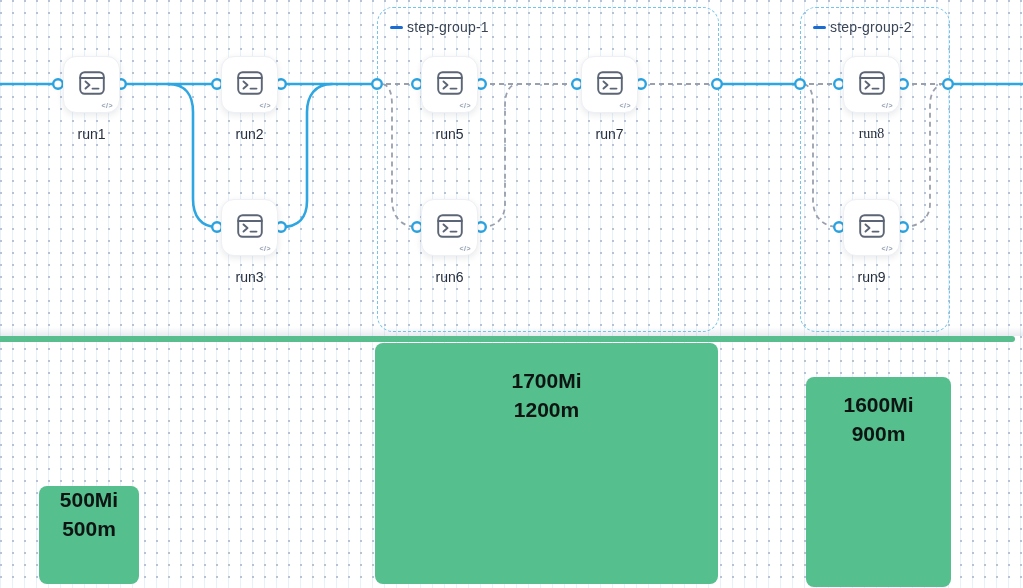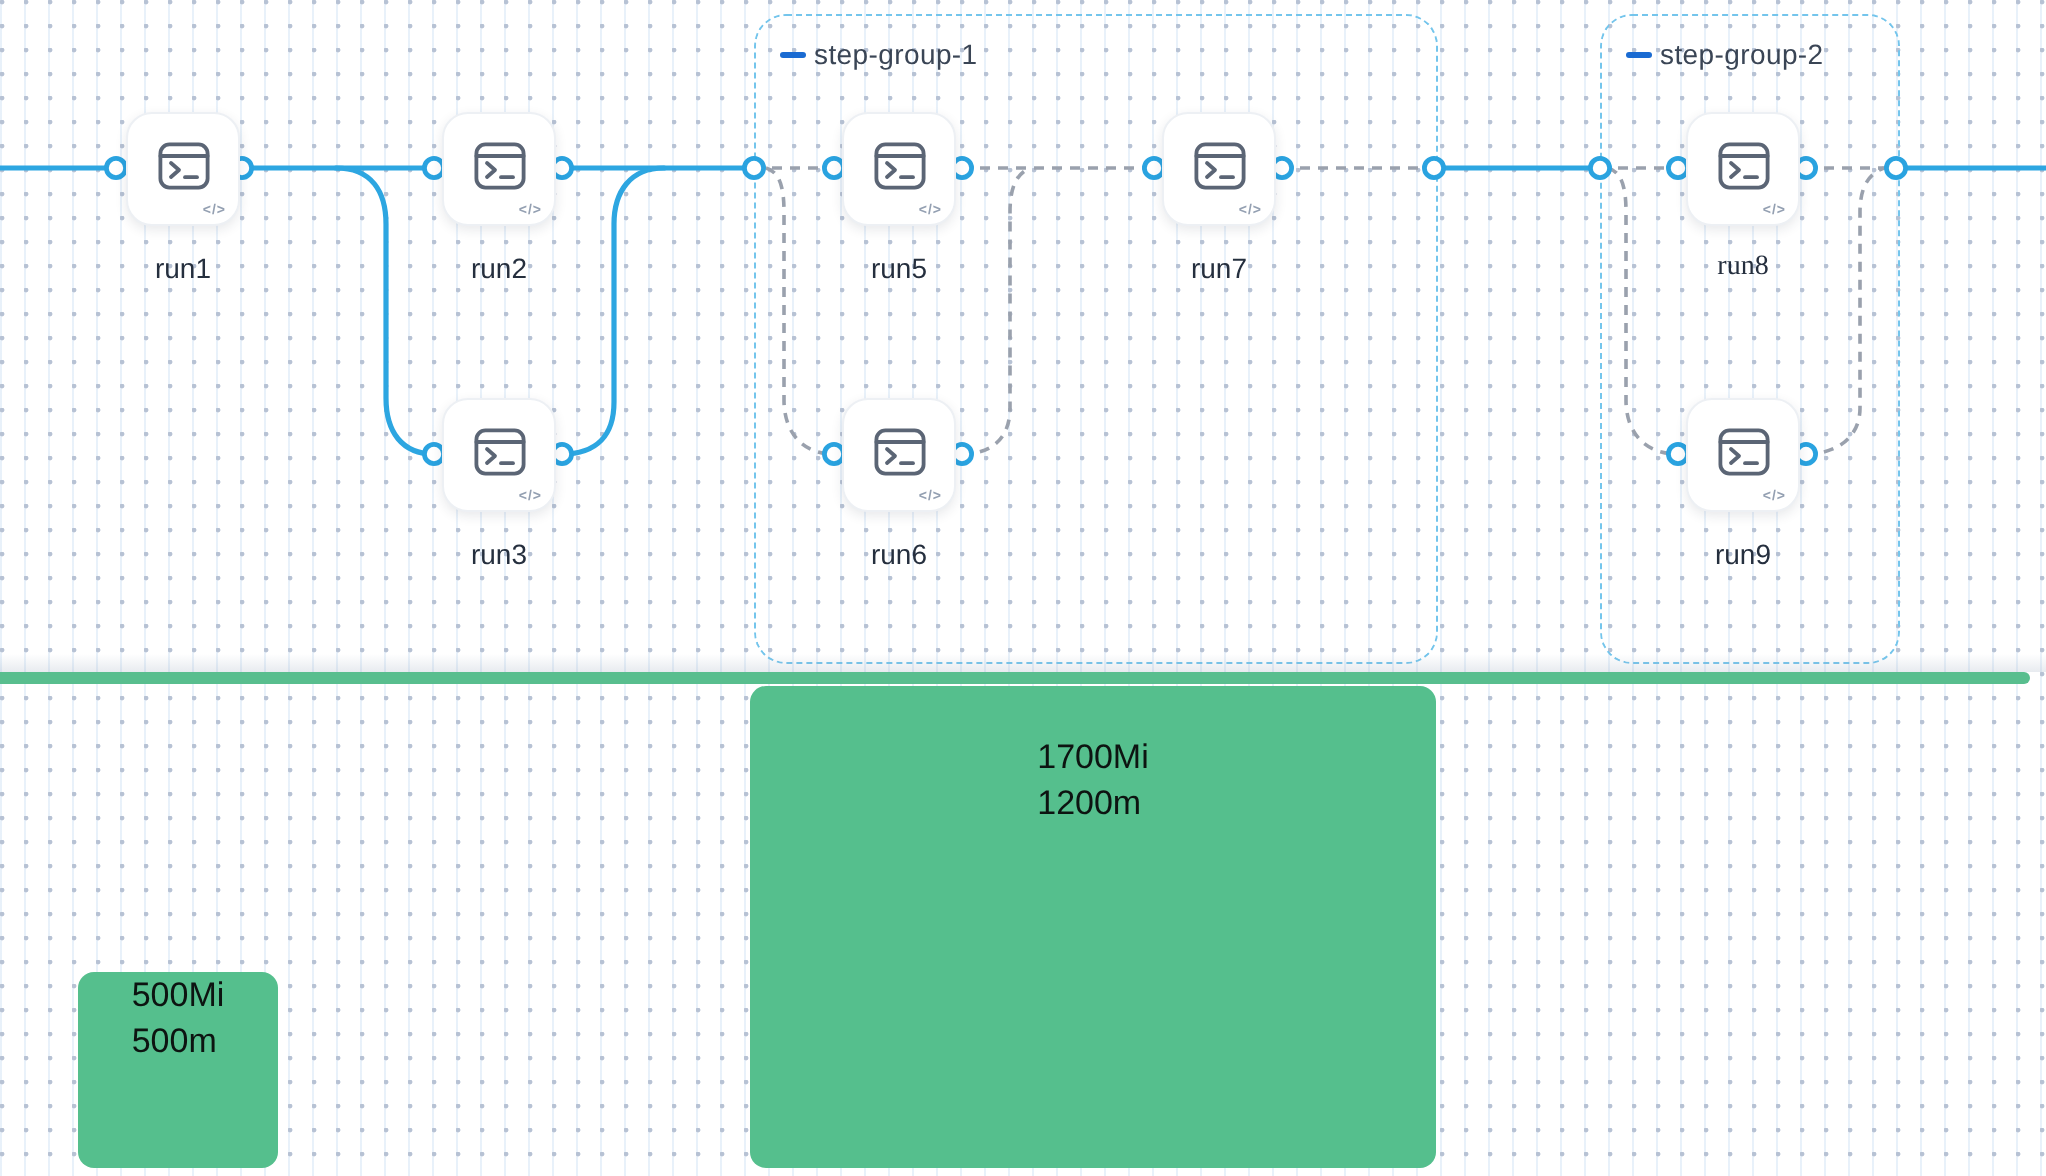--- a/index.html
+++ b/index.html
@@ -21,21 +21,21 @@
   .port{fill:#fff;stroke:#2aa3e0;stroke-width:2.4;}
   .node{position:absolute;width:57px;height:57px;background:#fff;border:1px solid #edf0f4;border-radius:13px;
         box-shadow:0 2px 6px rgba(30,41,59,.10);z-index:3;display:flex;justify-content:center;cursor:pointer;box-sizing:border-box;}
   .term{margin-top:14px;fill:none;stroke:#5b6575;stroke-width:1.9;stroke-linecap:round;stroke-linejoin:round;}
   .code-badge{position:absolute;right:6px;bottom:3px;font-size:7px;font-weight:700;color:#94a0b2;letter-spacing:.5px;}
   .nlabel{position:absolute;width:97px;text-align:center;font-size:14px;color:#252f3e;z-index:3;}
   .divider-shadow{position:absolute;left:0;top:327px;width:1023px;height:9px;z-index:4;
         background:linear-gradient(to bottom, rgba(148,163,184,0), rgba(148,163,184,.22));}
   .divider{position:absolute;left:0;top:336px;width:1015px;height:6px;background:#58be8e;border-radius:0 3px 3px 0;z-index:5;}
   .bar{position:absolute;background:#55bf8d;border-radius:8px;z-index:4;display:flex;justify-content:center;box-sizing:border-box;}
-  .bar-text{font-size:17px;font-weight:400;color:#0d1411;line-height:1.38;text-align:left;}
+  .bar-text{font-size:21px;font-weight:700;color:#0d1411;line-height:1.38;text-align:center;}
 </style>
 </head>
 <body>
 
 <div class="canvas" id="canvas">
 
   <svg class="edges" id="edges-svg" width="1023" height="588">
     <path class="es" d="M0 84 H58"></path>
     <path class="es" d="M121 84 H217"></path>
     <path class="es" d="M168 84 C186 84 193 96 193 112 V199 C193 216 201 227 217 227"></path>
@@ -175,13 +175,19 @@
         <div>500Mi</div>
         <div>500m</div>
       </div>
     </div>
     <div class="bar" style="left: 375px; top: 343px; width: 343px; height: 241px;">
       <div class="bar-text" style="padding-top: 24px;">
         <div>1700Mi</div>
         <div>1200m</div>
       </div>
     </div>
+    <div class="bar" style="left: 806px; top: 377px; width: 145px; height: 210px;">
+      <div class="bar-text" style="padding-top: 14px;">
+        <div>1600Mi</div>
+        <div>900m</div>
+      </div>
+    </div>
   </div>
 
 </body></html>

